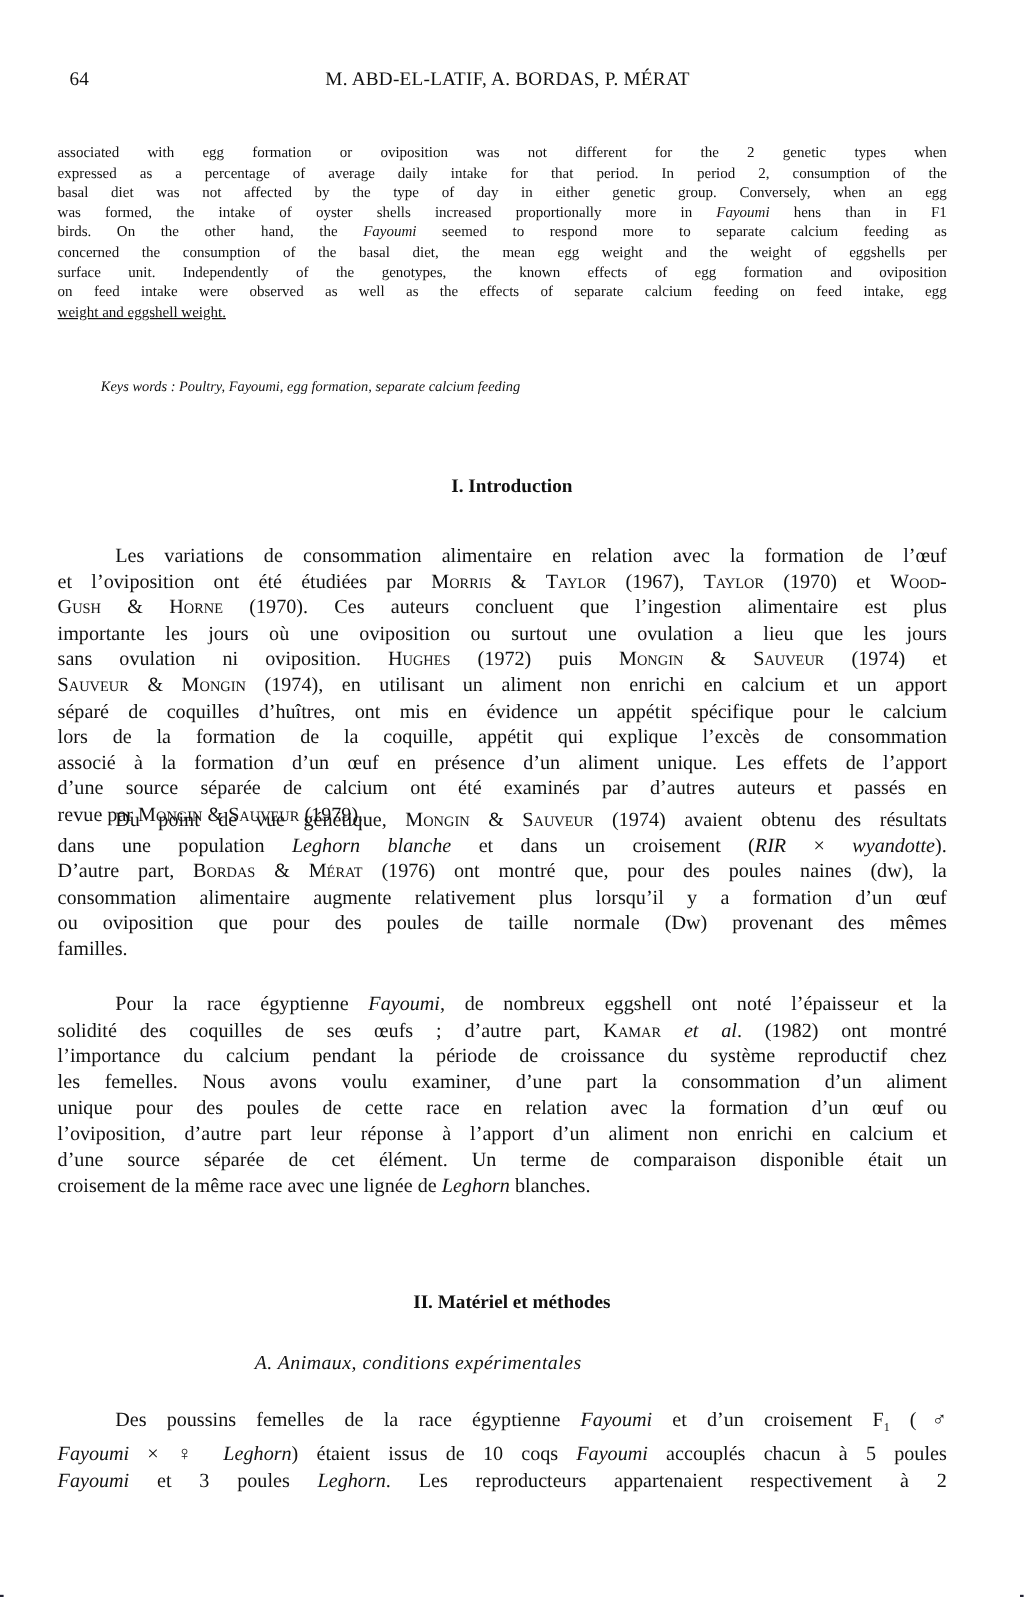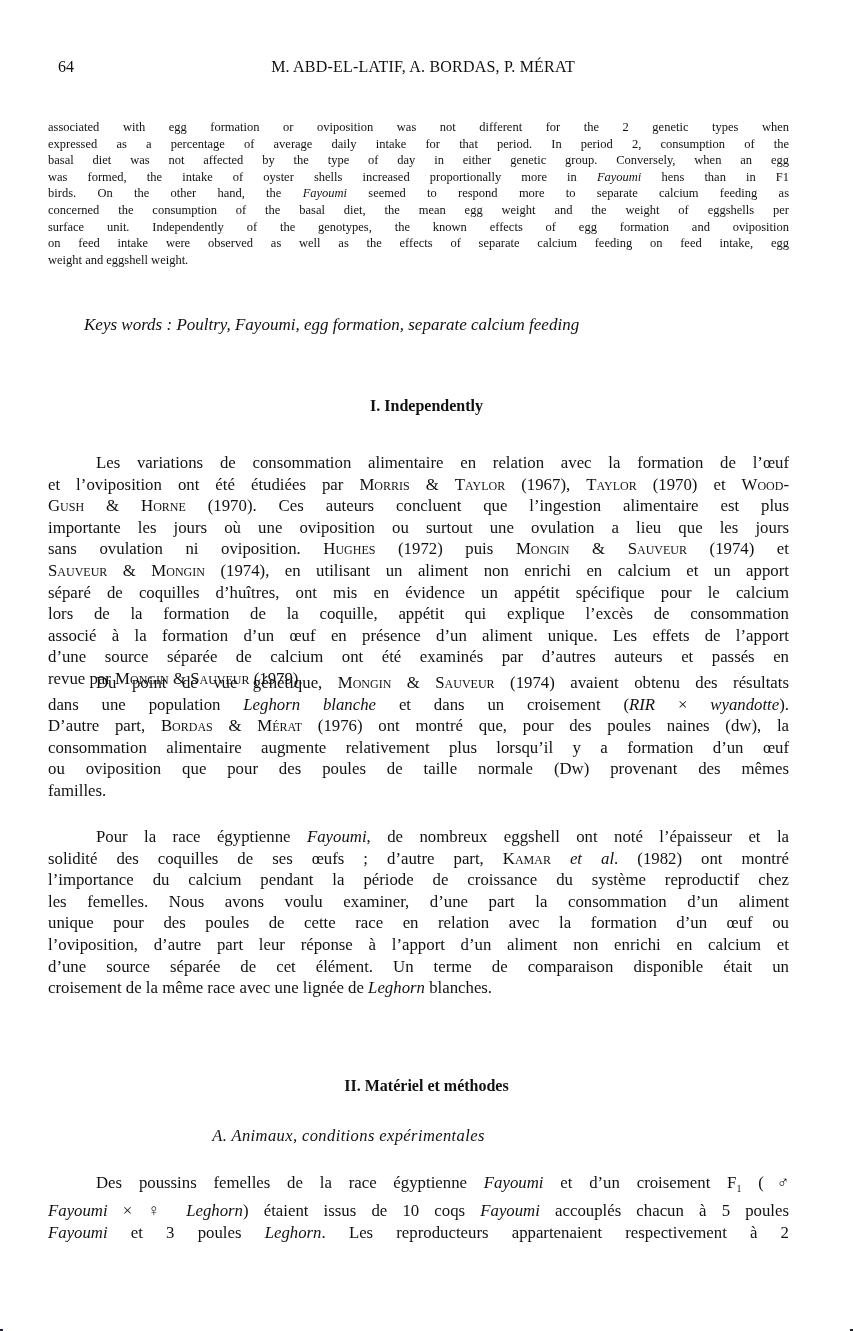--- a/index.html
+++ b/index.html
@@ -3,22 +3,22 @@
   <meta charset="utf-8">
   <style>
     html, body { margin: 0; padding: 0; background: #ffffff; }
     body { width: 853px; height: 1331px; position: relative; overflow: hidden; color: #111; font-family: "Liberation Serif", "DejaVu Serif", serif; }
     .page { position: absolute; left: 0; top: 0; width: 853px; height: 1331px; }
     .header { position: absolute; top: 58px; left: 58px; width: 730px; height: 20px; font-size: 16px; }
     .page-num { position: absolute; left: 0; top: 0; }
     .running-head { position: absolute; left: 0; right: 0; top: 0; text-align: center; letter-spacing: 0.2px; }
     .abstract { position: absolute; top: 119px; left: 48px; width: 741px; font-size: 12.5px; line-height: 16.6px; text-align: justify; text-align-last: justify; }
     .abstract .ln { display: block; text-align: justify; text-align-last: justify; white-space: nowrap; }
-    .abstract .ln.last { text-align-last: left; }
-    .keywords { position: absolute; top: 315px; left: 84px; font-size: 17px; font-style: italic; }
+    .abstract .ln.last { text-align-last: left; text-decoration: underline; }
+    .keywords { position: absolute; top: 315px; left: 84px; font-size: 12px; font-style: italic; }
     .section-title { position: absolute; left: 0; width: 853px; text-align: center; font-weight: bold; font-size: 16px; }
     .subsection-title { position: absolute; left: 0; width: 697px; text-align: center; font-style: italic; font-size: 16.5px; letter-spacing: 0.4px; }
     .para { position: absolute; left: 48px; width: 741px; font-size: 16.8px; line-height: 21.6px; }
     .para .ln { display: block; text-align: justify; text-align-last: justify; white-space: nowrap; }
     .para .ln.first { padding-left: 48px; }
     .para .ln.last { text-align-last: left; }
     .sc { font-variant: small-caps; }
     i { }
     .dots { position: absolute; bottom: 0; width: 3px; height: 2px; background: #223; }
   </style>
@@ -39,21 +39,21 @@
     <span class="ln"><span>was formed, the intake of oyster shells increased proportionally more in </span><i>Fayoumi</i><span> hens than in F1</span></span>
     <span class="ln"><span>birds. On the other hand, the </span><i>Fayoumi</i><span> seemed to respond more to separate calcium feeding as</span></span>
     <span class="ln">concerned the consumption of the basal diet, the mean egg weight and the weight of eggshells per</span>
     <span class="ln">surface unit. Independently of the genotypes, the known effects of egg formation and oviposition</span>
     <span class="ln">on feed intake were observed as well as the effects of separate calcium feeding on feed intake, egg</span>
     <span class="ln last">weight and eggshell weight.</span>
   </div>
 
   <div class="keywords">Keys words : Poultry, Fayoumi, egg formation, separate calcium feeding</div>
 
-  <div class="section-title" style="top:397px;">I. Independently</div>
+  <div class="section-title" style="top:397px;">I. Introduction</div>
 
   <div class="para" style="top:452px;">
     <span class="ln first">Les variations de consommation alimentaire en relation avec la formation de l’œuf</span>
     <span class="ln"><span>et l’oviposition ont été étudiées par </span><span class="sc">Morris</span><span> &amp; </span><span class="sc">Taylor</span><span> (1967), </span><span class="sc">Taylor</span><span> (1970) et </span><span class="sc">Wood-</span></span>
     <span class="ln"><span class="sc">Gush</span><span> &amp; </span><span class="sc">Horne</span><span> (1970). Ces auteurs concluent que l’ingestion alimentaire est plus</span></span>
     <span class="ln">importante les jours où une oviposition ou surtout une ovulation a lieu que les jours</span>
     <span class="ln"><span>sans ovulation ni oviposition. </span><span class="sc">Hughes</span><span> (1972) puis </span><span class="sc">Mongin</span><span> &amp; </span><span class="sc">Sauveur</span><span> (1974) et</span></span>
     <span class="ln"><span class="sc">Sauveur</span><span> &amp; </span><span class="sc">Mongin</span><span> (1974), en utilisant un aliment non enrichi en calcium et un apport</span></span>
     <span class="ln">séparé de coquilles d’huîtres, ont mis en évidence un appétit spécifique pour le calcium</span>
     <span class="ln">lors de la formation de la coquille, appétit qui explique l’excès de consommation</span>

